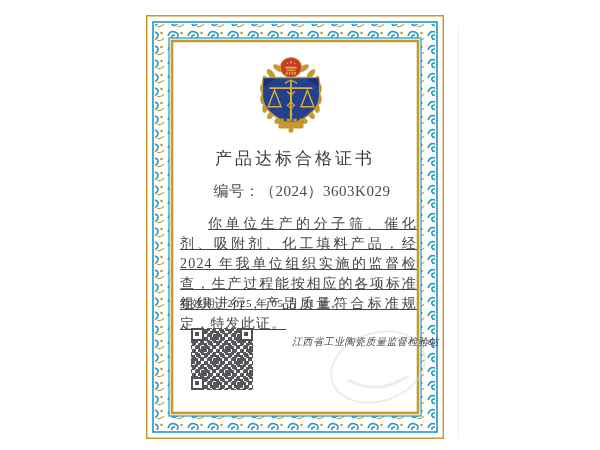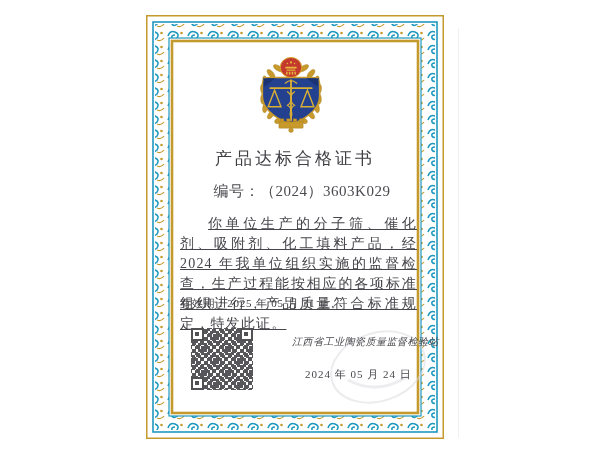--- a/index.html
+++ b/index.html
@@ -181,17 +181,16 @@
       </svg>
 
       <div class="qr">
         <div class="finder tl"></div>
         <div class="finder tr"></div>
         <div class="finder bl"></div>
       </div>
 
       <div class="issuer">江西省工业陶瓷质量监督检验站</div>
 
-      <div class="date">2024 年 05 月 24 日</div>
 
     </div>
   </div>
 </div>
 
 </body></html>

